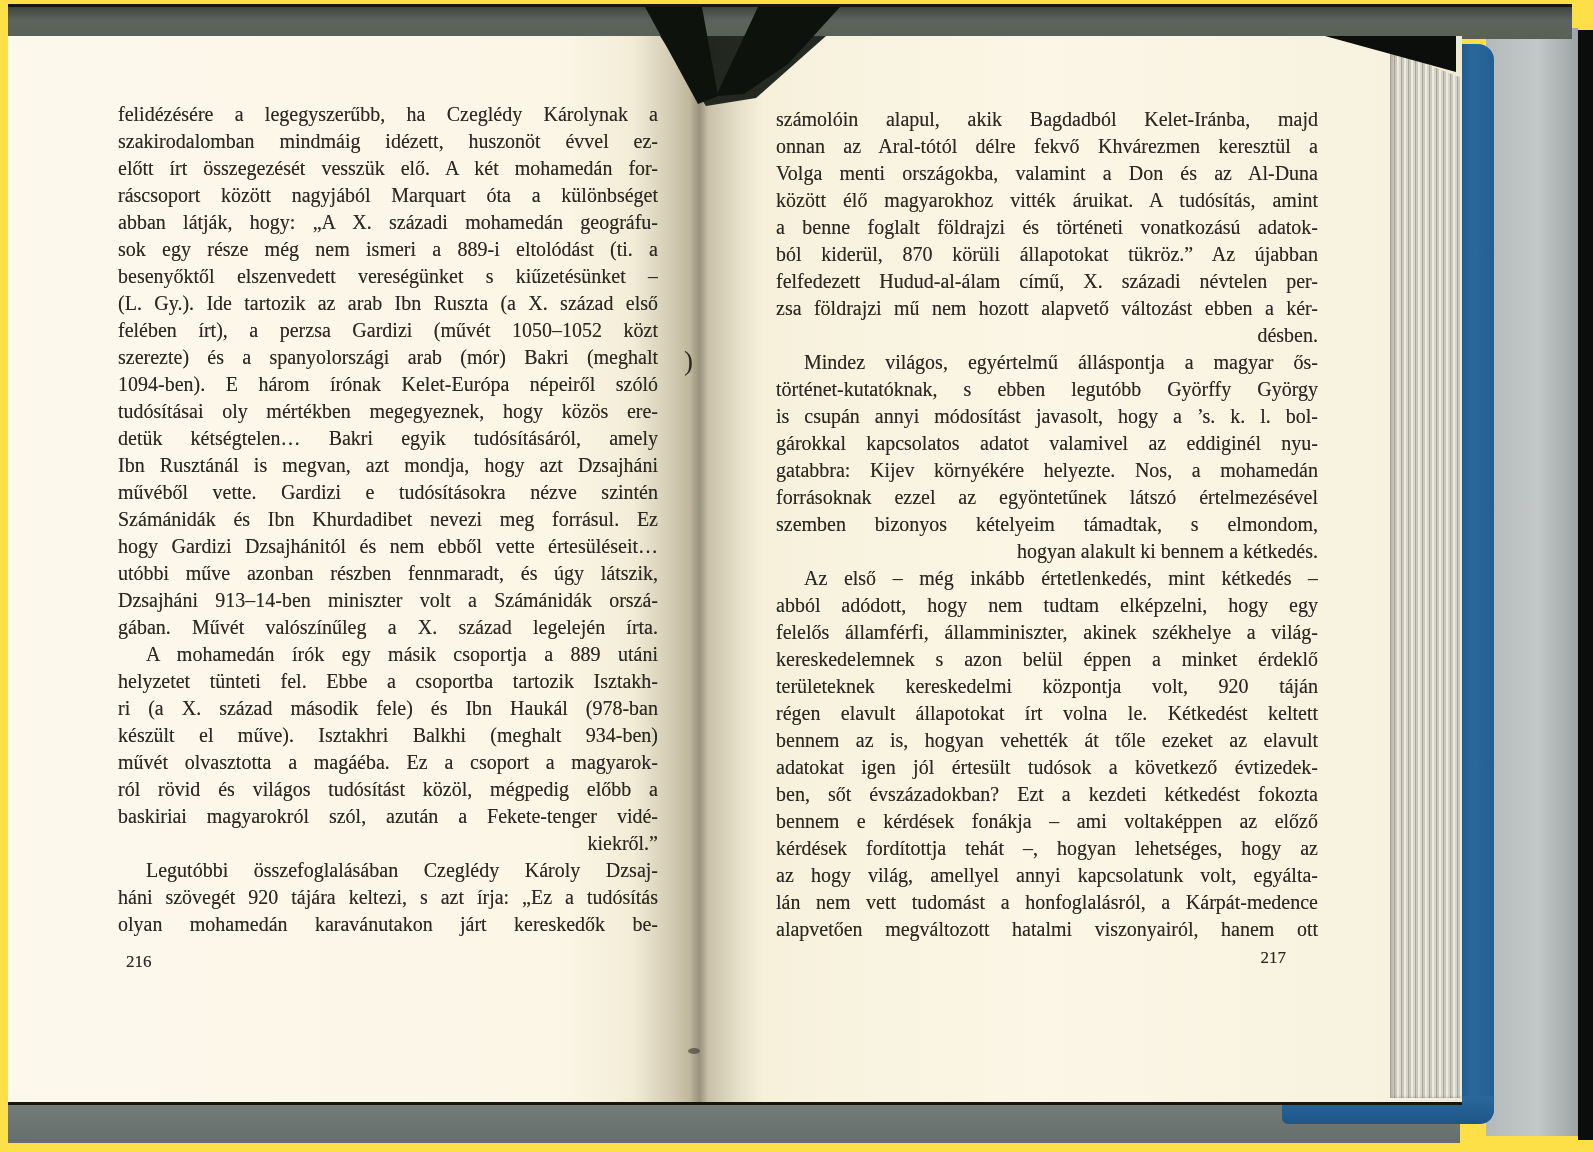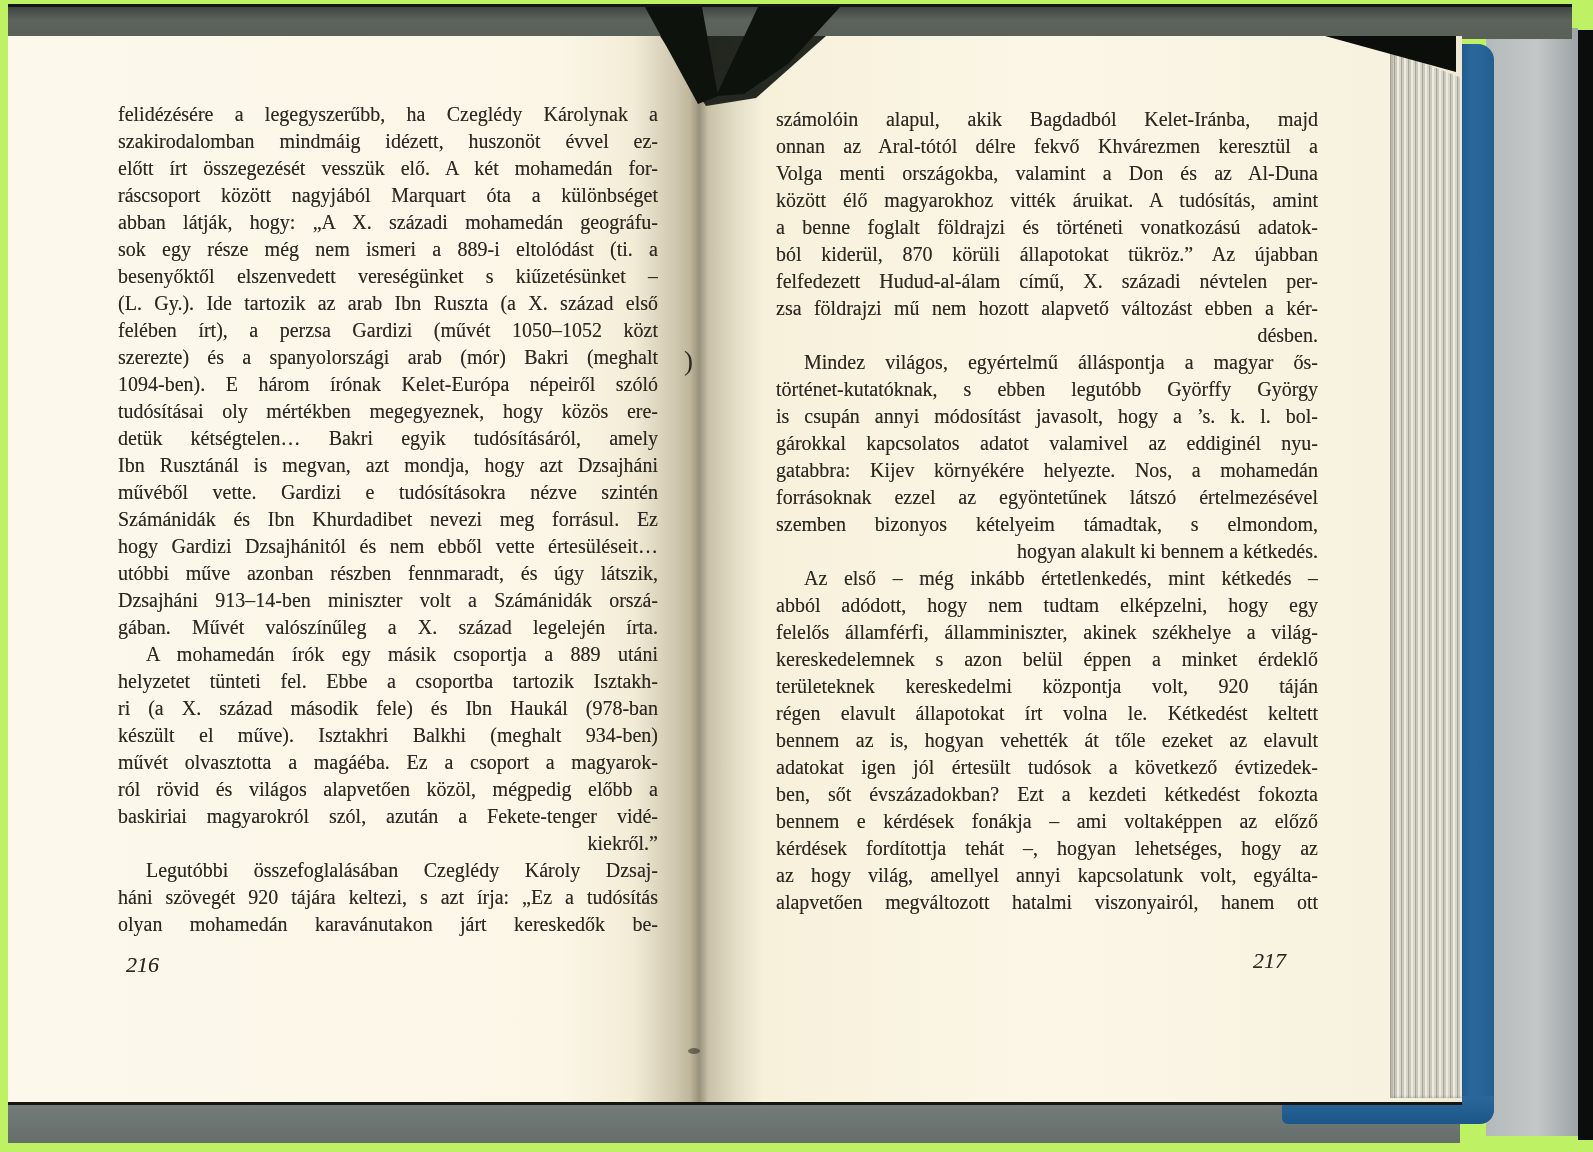--- a/index.html
+++ b/index.html
@@ -1,16 +1,16 @@
 <!DOCTYPE html>
 <html><head>
 <meta charset="utf-8">
 <style>
   html,body{margin:0;padding:0;background:#ffffff;}
-  .scan{position:relative;width:1593px;height:1152px;background:#bef264;overflow:hidden;
+  .scan{position:relative;width:1593px;height:1152px;background:#fde047;overflow:hidden;
         font-family:"Liberation Serif","DejaVu Serif",serif;}
 
   
   .bg-gray{position:absolute;left:1486px;top:28px;width:92px;height:1108px;z-index:0;
            background:linear-gradient(to right,#b4b9ba,#c3c7c8 55%,#9ea4a5);}
   .edge-black{position:absolute;left:1578px;top:30px;width:15px;height:1110px;background:#0b0d0d;z-index:0;}
 
   
   .band-top{position:absolute;left:8px;top:4px;width:1564px;height:32px;z-index:1;
             border-top:3px solid #141715;
@@ -44,21 +44,21 @@
   
   .textcol{position:absolute;z-index:5;width:540px;color:#2b2721;font-size:20px;line-height:27px;
            text-shadow:0 0 .4px rgba(30,26,20,.45);}
   .col-left{left:118px;top:101px;}
   .col-right{left:744px;top:106px;width:542px;margin-left:32px;}
   .line{text-align:justify;height:27px;overflow:hidden;}
   .line::after{content:"";display:inline-block;width:100%;}
   .line.indent{text-indent:28px;}
   .line.end{text-align:right;}
   .line.end::after{width:0;}
-  .pagenum{position:absolute;z-index:5;color:#2b2721;font-size:22px;text-shadow:0 0 .4px rgba(30,26,20,.45);font-style:italic;}
+  .pagenum{position:absolute;z-index:5;color:#2b2721;font-size:17px;text-shadow:0 0 .4px rgba(30,26,20,.45);}
   .pagenum-left{left:126px;top:952px;}
   .pagenum-right{left:744px;top:948px;width:542px;text-align:right;}
 
   
   .gutter-artifact{position:absolute;left:684px;top:346px;z-index:5;color:#2b2721;font-size:27px;}
   .speck{position:absolute;left:688px;top:1048px;width:12px;height:6px;z-index:5;
          background:rgba(45,42,36,.55);border-radius:50%;}
 
   .ribbon-svg{position:absolute;left:0;top:0;z-index:6;pointer-events:none;}
 </style>
@@ -101,21 +101,21 @@
       <div class="line">Számánidák és Ibn Khurdadibet nevezi meg forrásul. Ez</div>
       <div class="line">hogy Gardizi Dzsajhánitól és nem ebből vette értesüléseit…</div>
       <div class="line">utóbbi műve azonban részben fennmaradt, és úgy látszik,</div>
       <div class="line">Dzsajháni 913–14-ben miniszter volt a Számánidák orszá-</div>
       <div class="line">gában. Művét valószínűleg a X. század legelején írta.</div>
       <div class="line indent">A mohamedán írók egy másik csoportja a 889 utáni</div>
       <div class="line">helyzetet tünteti fel. Ebbe a csoportba tartozik Isztakh-</div>
       <div class="line">ri (a X. század második fele) és Ibn Haukál (978-ban</div>
       <div class="line">készült el műve). Isztakhri Balkhi (meghalt 934-ben)</div>
       <div class="line">művét olvasztotta a magáéba. Ez a csoport a magyarok-</div>
-      <div class="line">ról rövid és világos alapvetően közöl, mégpedig előbb a</div>
+      <div class="line">ról rövid és világos tudósítást közöl, mégpedig előbb a</div>
       <div class="line">baskiriai magyarokról szól, azután a Fekete-tenger vidé-</div>
       <div class="line end">kiekről.”</div>
       <div class="line indent">Legutóbbi összefoglalásában Czeglédy Károly Dzsaj-</div>
       <div class="line">háni szövegét 920 tájára keltezi, s azt írja: „Ez a tudósítás</div>
       <div class="line">olyan mohamedán karavánutakon járt kereskedők be-</div>
     </div>
   <div class="textcol col-right">
       <div class="line">számolóin alapul, akik Bagdadból Kelet-Iránba, majd</div>
       <div class="line">onnan az Aral-tótól délre fekvő Khvárezmen keresztül a</div>
       <div class="line">Volga menti országokba, valamint a Don és az Al-Duna</div>
@@ -138,20 +138,21 @@
       <div class="line">felelős államférfi, államminiszter, akinek székhelye a világ-</div>
       <div class="line">kereskedelemnek s azon belül éppen a minket érdeklő</div>
       <div class="line">területeknek kereskedelmi központja volt, 920 táján</div>
       <div class="line">régen elavult állapotokat írt volna le. Kétkedést keltett</div>
       <div class="line">bennem az is, hogyan vehették át tőle ezeket az elavult</div>
       <div class="line">adatokat igen jól értesült tudósok a következő évtizedek-</div>
       <div class="line">ben, sőt évszázadokban? Ezt a kezdeti kétkedést fokozta</div>
       <div class="line">bennem e kérdések fonákja – ami voltaképpen az előző</div>
       <div class="line">kérdések fordítottja tehát –, hogyan lehetséges, hogy az</div>
       <div class="line">az hogy világ, amellyel annyi kapcsolatunk volt, egyálta-</div>
+      <div class="line">lán nem vett tudomást a honfoglalásról, a Kárpát-medence</div>
       <div class="line">alapvetően megváltozott hatalmi viszonyairól, hanem ott</div>
     </div>
 
   <div class="pagenum pagenum-left">216</div>
   <div class="pagenum pagenum-right">217</div>
 
   <div class="gutter-artifact">)</div>
   <div class="speck"></div>
 
   <svg class="ribbon-svg" width="1593" height="1152" viewBox="0 0 1593 1152">

